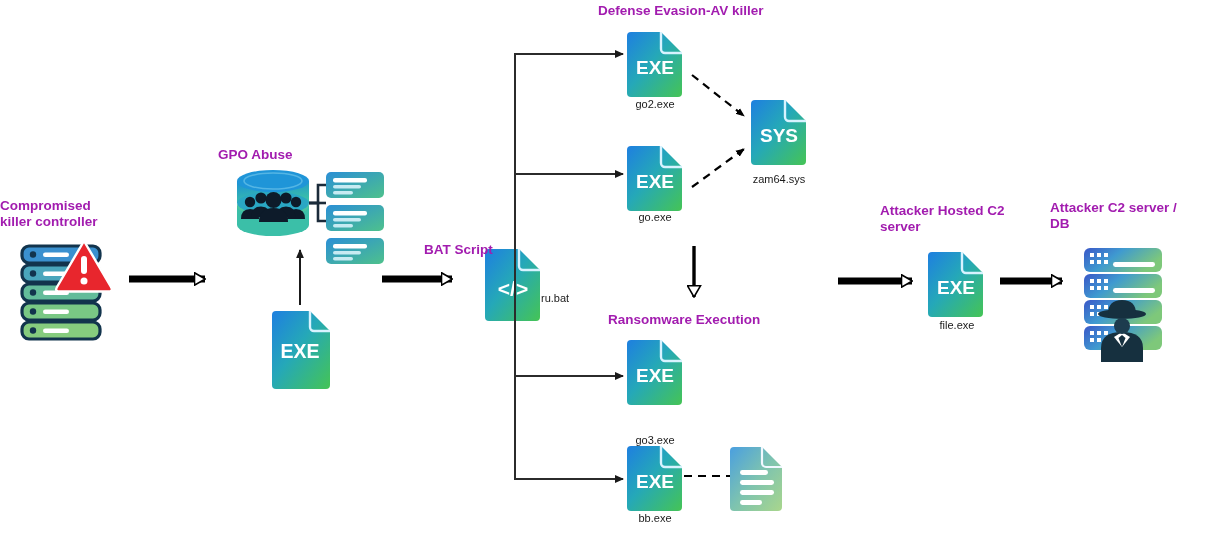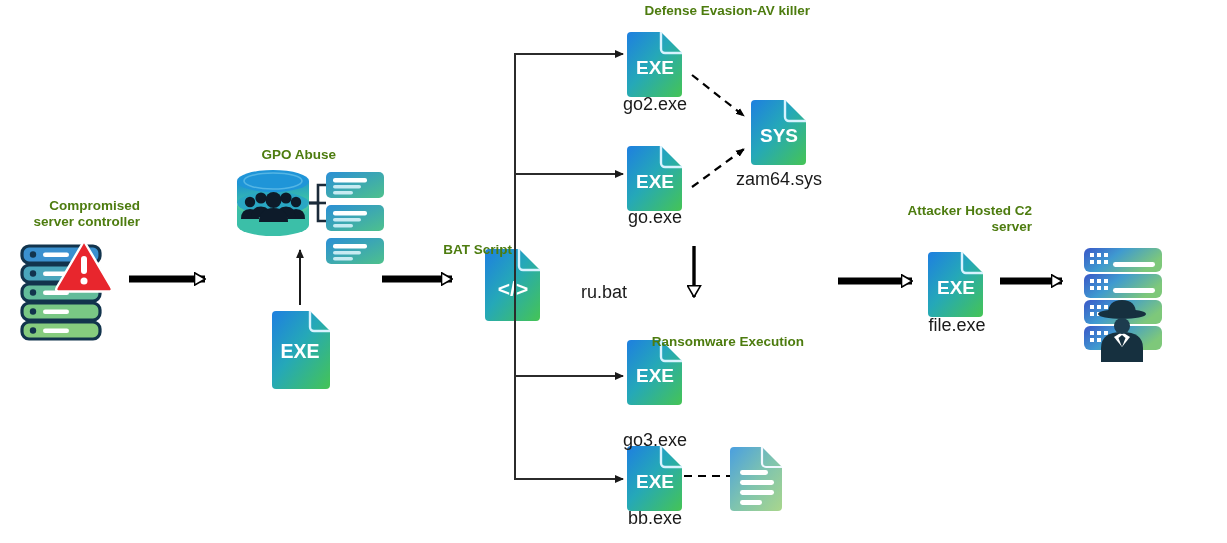--- a/index.html
+++ b/index.html
@@ -11,27 +11,27 @@
     color:#000000;
     overflow:hidden;
     position:relative;
   }
   #canvas{position:absolute;left:0;top:0;width:1227px;height:543px;}
   .hdr{
     position:absolute;
     font-weight:bold;
     font-size:13.5px;
     line-height:16px;
-    text-align:right;
-    color:#4d7c0f;
+    text-align:left;
+    color:#a21caf;
     white-space:pre-line;
   }
   .cap{
     position:absolute;
-    font-size:18px;
+    font-size:11px;
     line-height:15px;
     text-align:center;
     color:#1a1a1a;
     white-space:pre-line;
   }
   .cap-left{text-align:left;}
   svg{display:block;overflow:visible;}
   .svg-layer{position:absolute;left:0;top:0;pointer-events:none;}
 </style>
 </head>
@@ -298,43 +298,45 @@
     <g>
       <line x1="838" y1="281" x2="912" y2="281" stroke="#000" stroke-width="7" marker-end="url(#arrHollow)"></line>
     </g>
 
     <g>
       <line x1="1000" y1="281" x2="1062" y2="281" stroke="#000" stroke-width="7" marker-end="url(#arrHollow)"></line>
     </g>
   </svg>
 
   <div class="hdr" style="left:0px;top:198px;width:140px;">Compromised
-server controller</div>
+killer controller</div>
 
   <div class="hdr" style="left:218px;top:147px;width:118px;">GPO Abuse</div>
 
 
   <div class="hdr" style="left:424px;top:230px;width:88px;margin-top:12px;">BAT Script</div>
 
-  <div class="cap cap-left" style="left:541px;top:285px;width:60px;padding-left:40px;">ru.bat</div>
+  <div class="cap cap-left" style="left:541px;top:291px;width:60px;">ru.bat</div>
 
   <div class="hdr" style="left:598px;top:3px;width:212px;">Defense Evasion-AV killer</div>
 
   <div class="cap" style="left:608px;top:97px;width:94px;">go2.exe</div>
 
   <div class="cap" style="left:608px;top:210px;width:94px;">go.exe</div>
 
   <div class="cap" style="left:730px;top:172px;width:98px;">zam64.sys</div>
 
-  <div class="hdr" style="left:592px;top:312px;width:212px;margin-top:22px;">Ransomware Execution</div>
+  <div class="hdr" style="left:608px;top:312px;width:212px;">Ransomware Execution</div>
 
   <div class="cap" style="left:608px;top:415px;width:94px;margin-top:18px;">go3.exe</div>
 
   <div class="cap" style="left:608px;top:511px;width:94px;">bb.exe</div>
 
 
   <div class="hdr" style="left:880px;top:203px;width:152px;">Attacker Hosted C2
 server</div>
 
   <div class="cap" style="left:910px;top:318px;width:94px;">file.exe</div>
 
+  <div class="hdr" style="left:1050px;top:200px;width:150px;">Attacker C2 server /
+DB</div>
 
 </div>
 
 </body></html>

